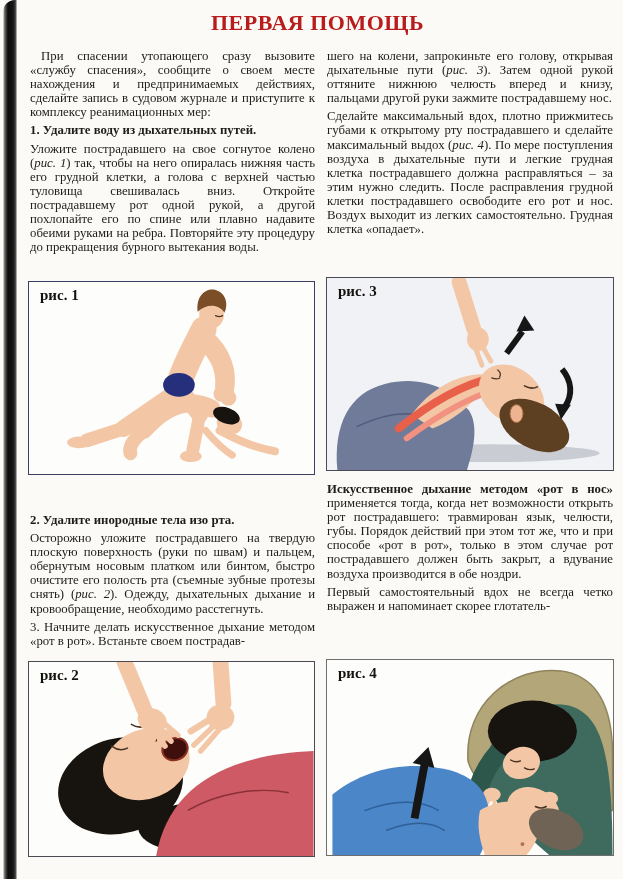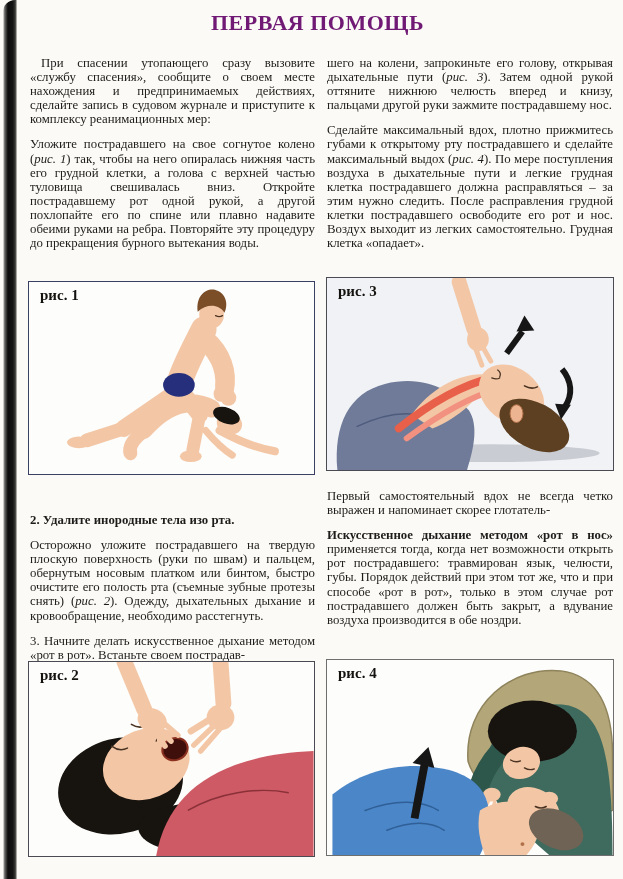--- a/index.html
+++ b/index.html
@@ -14,28 +14,28 @@
   
   .scan-edge{
     position:absolute;left:3px;top:0;bottom:0;width:14px;
     background:linear-gradient(90deg,#f2f0ec 0%,#6a6a68 12%,#0c0c0c 35%,#151515 70%,#3a3a38 88%,#d8d6d2 100%);
     border-top-left-radius:12px;
   }
   .title{
     position:absolute;left:20px;right:8px;top:10px;
     text-align:center;
     font-size:22px;font-weight:bold;letter-spacing:.5px;
-    color:#701a75;
+    color:#b91c1c;
   }
   .tblock{
     position:absolute;
     font-size:12.8px;line-height:14.1px;
     text-align:justify;
   }
-  .tblock p{margin:11px 0 4px 0;}
+  .tblock p{margin:4px 0 4px 0;}
   .tblock p.h{font-weight:bold;margin:3px 0 3px 0;}
   .indent{text-indent:11px;}
   .figure{
     position:absolute;
     background:#fdfdfb;
     box-sizing:border-box;
   }
   .figure.b-navy{border:1.5px solid #394062;}
   .figure.b-slate{border:1.5px solid #4a4a52;}
   .figure.b-gray{border:1.5px solid #6e6e6e;}
@@ -68,20 +68,21 @@
 </head>
 <body>
 
 <div class="page">
   <div class="scan-edge"></div>
 
   <div class="title">ПЕРВАЯ ПОМОЩЬ</div>
 
   <div class="tblock" style="left:30px;top:45px;width:285px;">
     <p class="indent"><span>При спасении утопающего сразу вызовите «службу спасения», сообщите о своем месте нахождения и предпринимаемых действиях, сделайте запись в судовом журнале и приступите к комплексу реанимационных мер:</span></p>
+    <p class="h">1. Удалите воду из дыхательных путей.</p>
     <p><span>Уложите пострадавшего на свое согнутое колено (</span><span style="font-style: italic;">рис. 1</span><span>) так, чтобы на него опиралась нижняя часть его грудной клетки, а голова с верхней частью туловища свешивалась вниз. Откройте пострадавшему рот одной рукой, а другой похлопайте его по спине или плавно надавите обеими руками на ребра. Повторяйте эту процедуру до прекращения бурного вытекания воды.</span></p>
   </div>
 
   <div class="figure b-navy" style="left:28px;top:281px;width:287px;height:194px;">
     <span class="flabel">рис. 1</span>
     <svg viewBox="0 0 287 194">
 
       <g>
         <path class="sk-st" stroke-width="14" d="M116,150 C106,158 100,166 102,173"></path>
         <path class="sk-st" stroke-width="18" d="M115,150 C138,124 162,116 184,128"></path>
@@ -179,22 +180,22 @@
         <polygon class="arrow" points="199,38 209,53 191,54"></polygon>
       </g>
       <g>
         <path class="arrow-st" stroke-width="6" d="M237,92 C247,104 248,118 240,130"></path>
         <polygon class="arrow" points="230,127 246,128 236,143"></polygon>
       </g>
     </svg>
   </div>
 
   <div class="tblock" style="left:327px;top:478px;width:286px;">
+    <p><span style="font-weight: bold;">Искусственное дыхание методом «рот в нос»</span><span> применяется тогда, когда нет возможности открыть рот пострадавшего: травмирован язык, челюсти, губы. Порядок действий при этом тот же, что и при способе «рот в рот», только в этом случае рот пострадавшего должен быть закрыт, а вдувание воздуха производится в обе ноздри.</span></p>
     <p><span>Первый самостоятельный вдох не всегда четко выражен и напоминает скорее глотатель-</span></p>
-    <p><span style="font-weight: bold;">Искусственное дыхание методом «рот в нос»</span><span> применяется тогда, когда нет возможности открыть рот пострадавшего: травмирован язык, челюсти, губы. Порядок действий при этом тот же, что и при способе «рот в рот», только в этом случае рот пострадавшего должен быть закрыт, а вдувание воздуха производится в обе ноздри.</span></p>
   </div>
 
   <div class="figure b-gray" style="left:326px;top:659px;width:288px;height:197px;">
     <span class="flabel">рис. 4</span>
     <svg viewBox="0 0 288 197">
       <g>
         <path class="tan4" stroke="#8f835c" stroke-width="1.5" d="M142,102 C138,44 186,6 236,11 C272,16 288,46 288,96 L288,152 C268,162 248,166 233,160 C190,148 150,132 142,102 Z"></path>
         <path class="green4" d="M158,116 C160,68 202,38 244,46 C275,55 288,88 288,197 L224,197 C196,172 168,150 158,116 Z"></path>
         <path d="M200,70 C176,86 160,106 153,128" stroke="#2e574c" stroke-width="20" fill="none" stroke-linecap="round"></path>
         <ellipse class="hairblack" cx="207" cy="72" rx="45" ry="31"></ellipse>

